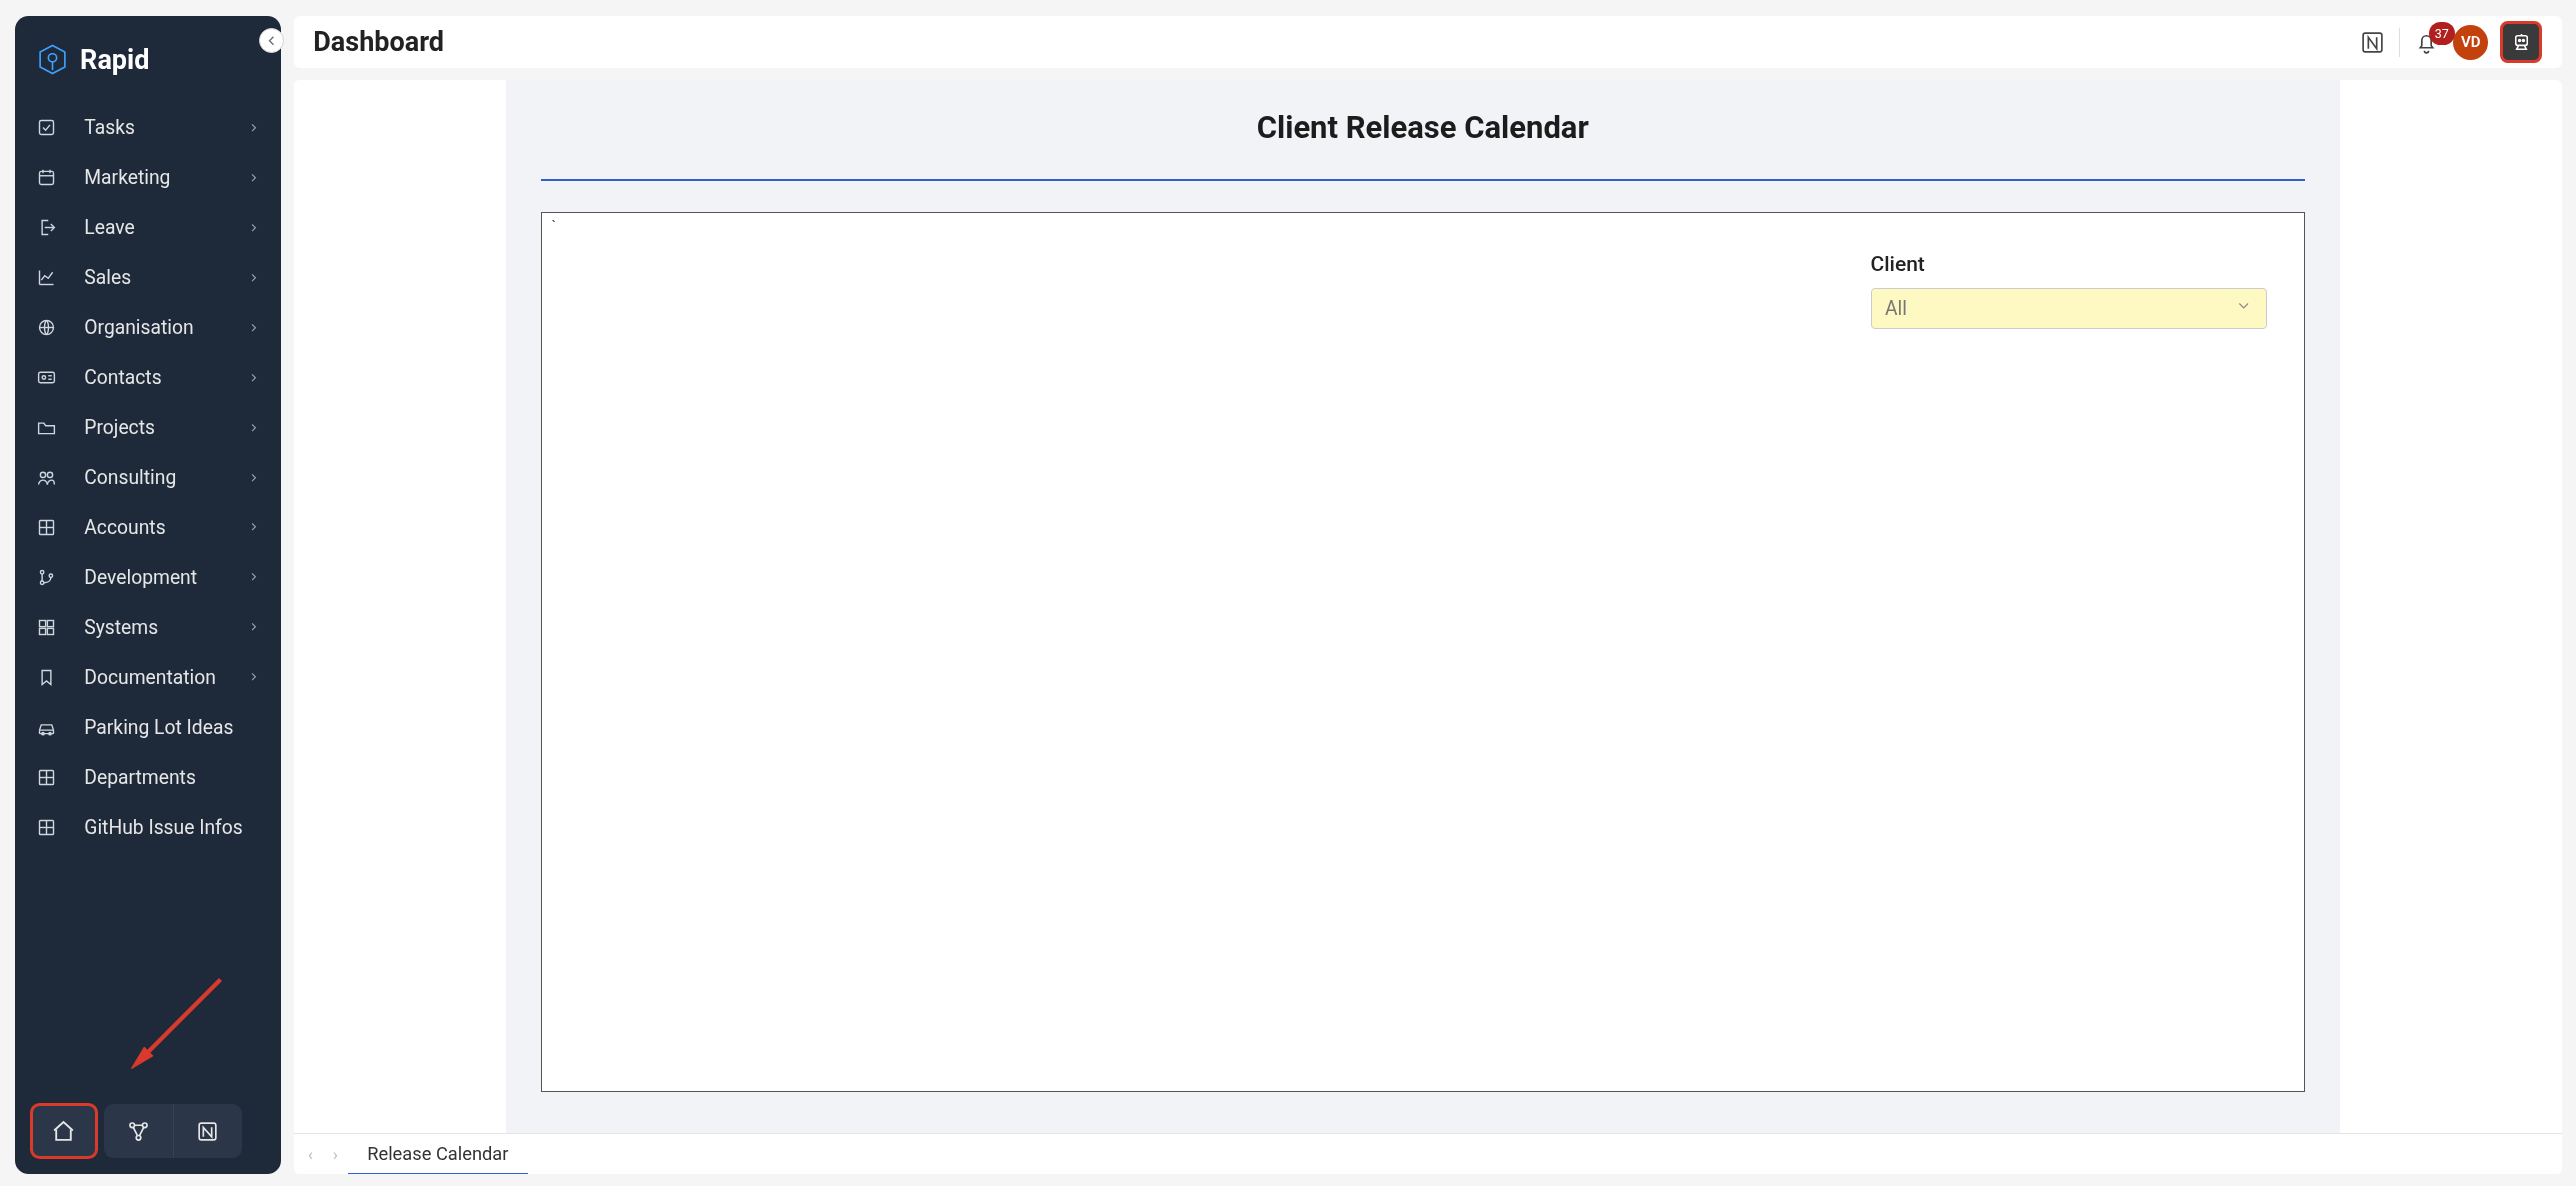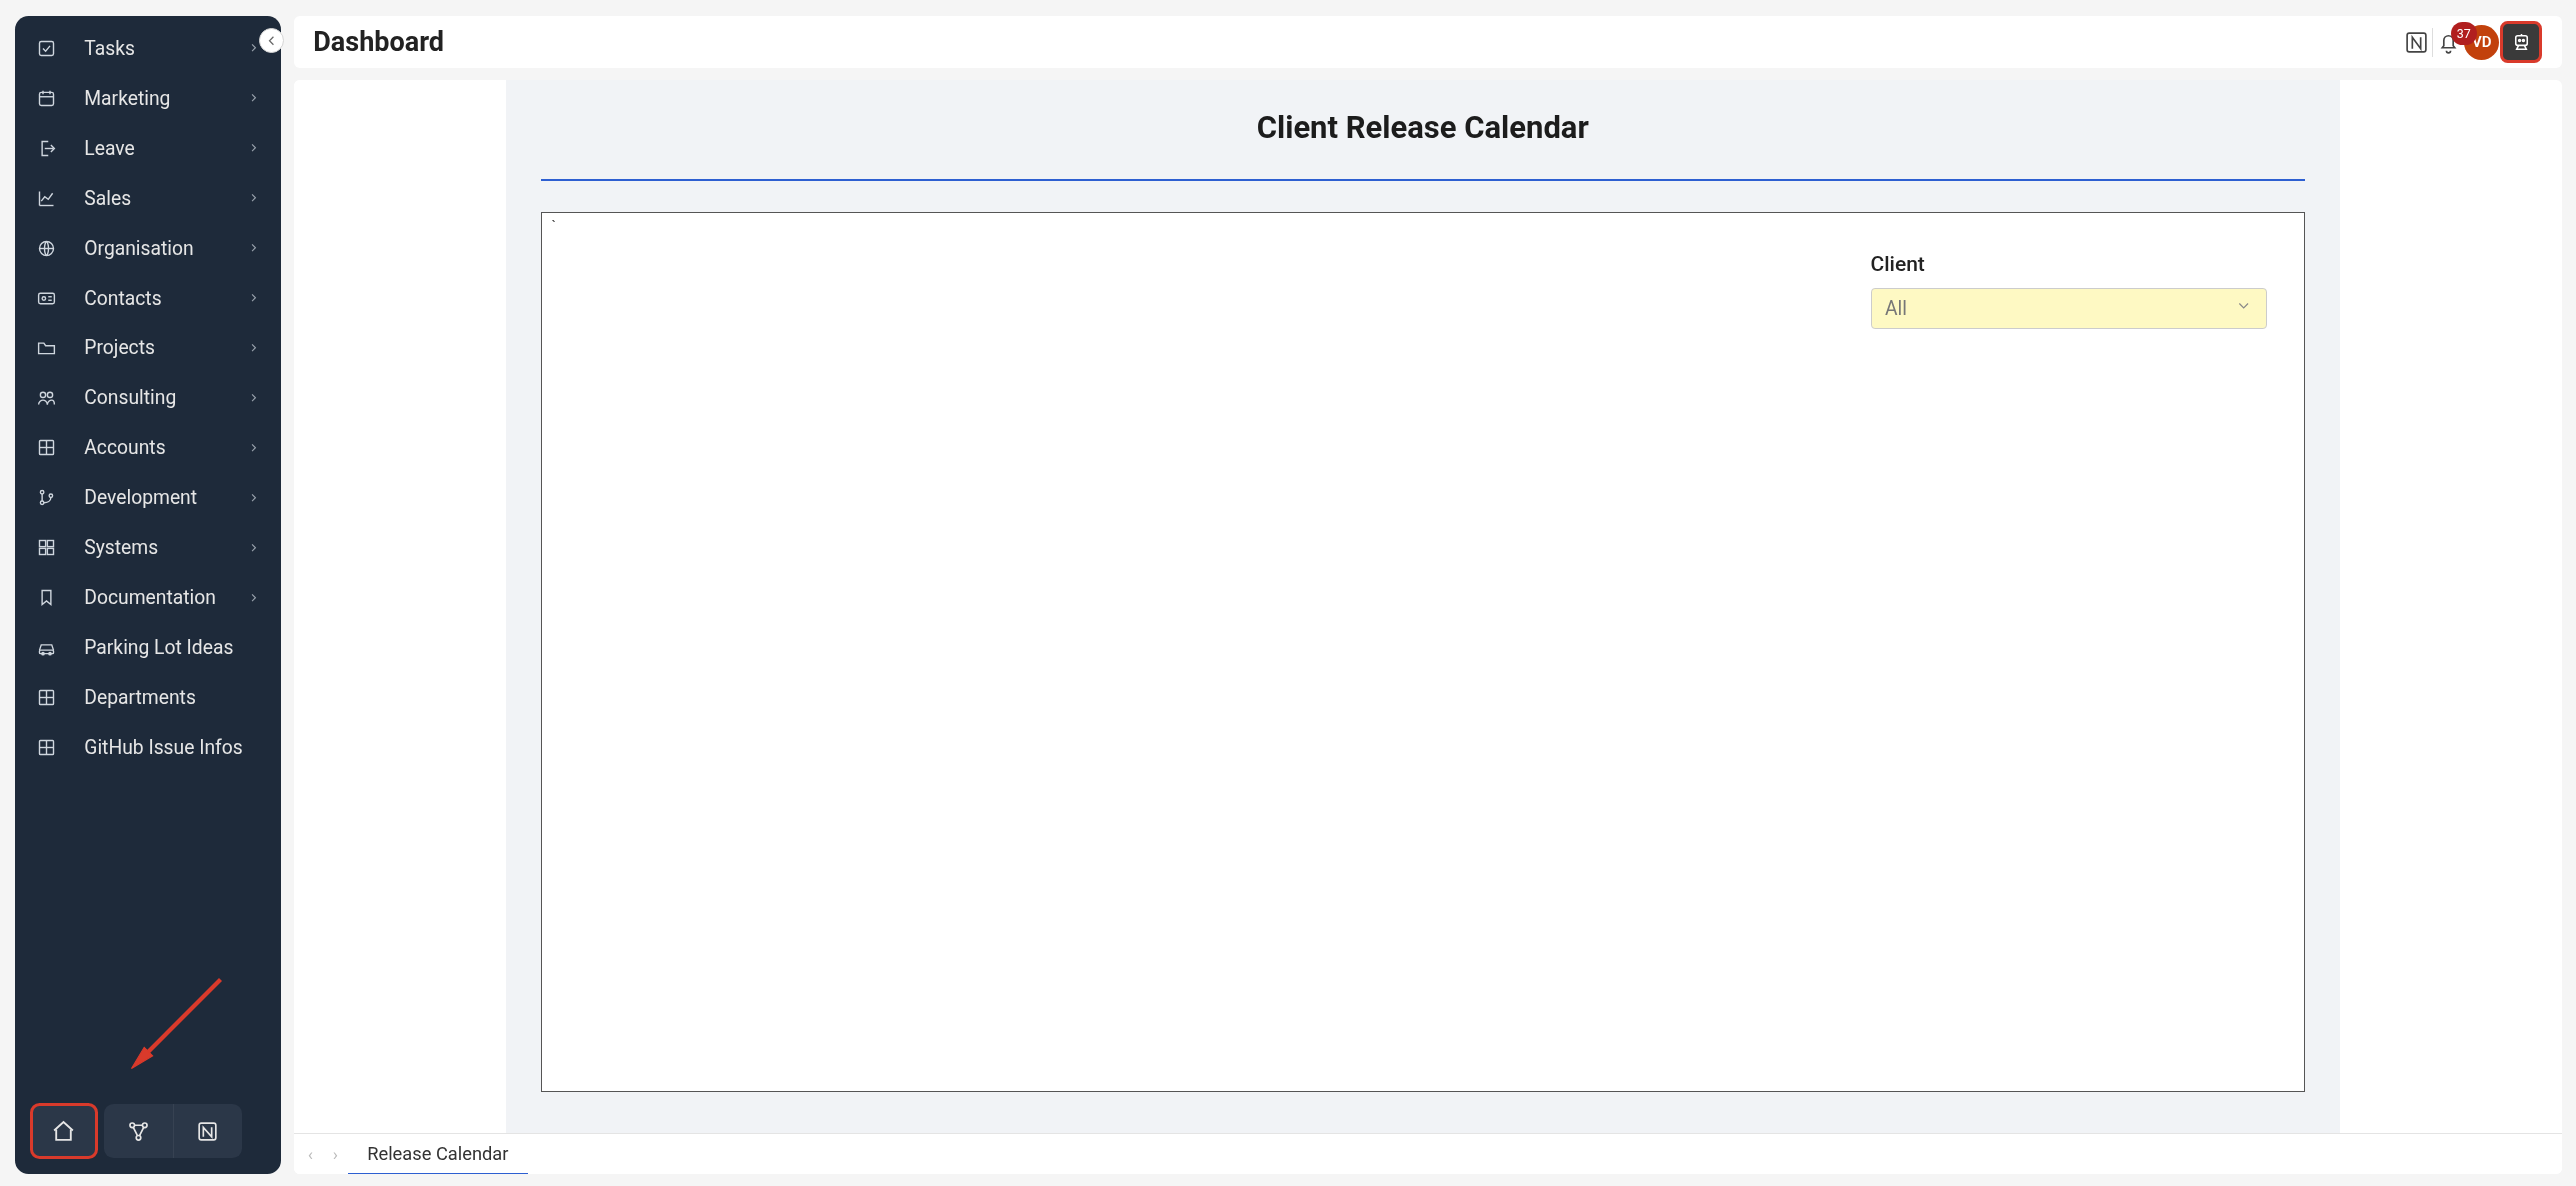--- a/index.html
+++ b/index.html
@@ -145,21 +145,21 @@
     align-items: center;
     padding: 0 19.3px;
     margin-bottom: 11.6px;
   }
   .page-title {
     font-size: 27px;
     font-weight: 700;
     color: #222;
     flex: 1;
   }
-  .topbar-right { display: flex; align-items: center; gap: 1px; text-align: right; }
+  .topbar-right { display: flex; align-items: center; gap: 12px; text-align: right; }
   .topbar-icon {
     width: 29px; height: 29px;
     display: inline-flex; align-items: center; justify-content: center;
     color: #444; cursor: pointer;
   }
   .topbar-icon svg { width: 25px; height: 25px; stroke: currentColor; fill: none; stroke-width: 1.6; }
   .topbar-divider { width: 1px; height: 29px; background: #ddd; }
   .bell-wrap { position: relative; }
   .bell-badge {
     position: absolute;
@@ -320,20 +320,30 @@
 </head>
 <body>
 
 <aside class="sidebar">
   <div class="sidebar-collapse">
     <svg viewBox="0 0 24 24" width="13.5" height="13.5" fill="none" stroke="#666" stroke-width="2.2">
         <polyline points="15 5 8 12 15 19"></polyline>
       </svg>
   </div>
 
+  <div class="sidebar-logo-row">
+    <span class="sidebar-logo-mark">
+      <svg viewBox="0 0 40 40">
+        <polygon points="20,3 35,11 35,29 20,37 5,29 5,11" fill="none" stroke="#3fa0ff" stroke-width="2"></polygon>
+        <circle cx="20" cy="18" r="5" fill="none" stroke="#3fa0ff" stroke-width="2"></circle>
+        <line x1="20" y1="23" x2="20" y2="33" stroke="#3fa0ff" stroke-width="2"></line>
+      </svg>
+    </span>
+    <span class="sidebar-logo-text">Rapid</span>
+  </div>
 
   <ul class="nav" id="nav-list">
       <li class="nav-item">
         <span class="nav-icon">
           <svg viewBox="0 0 24 24">
             <rect x="4" y="4" width="16" height="16" rx="2"></rect>
             <polyline points="8 12 11 15 16 9"></polyline>
           </svg>
         </span>
         <span class="nav-label">Tasks</span>

